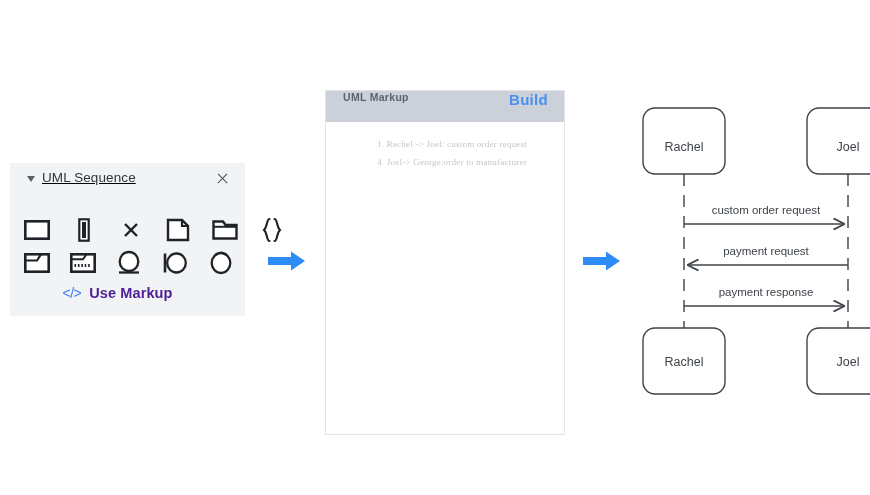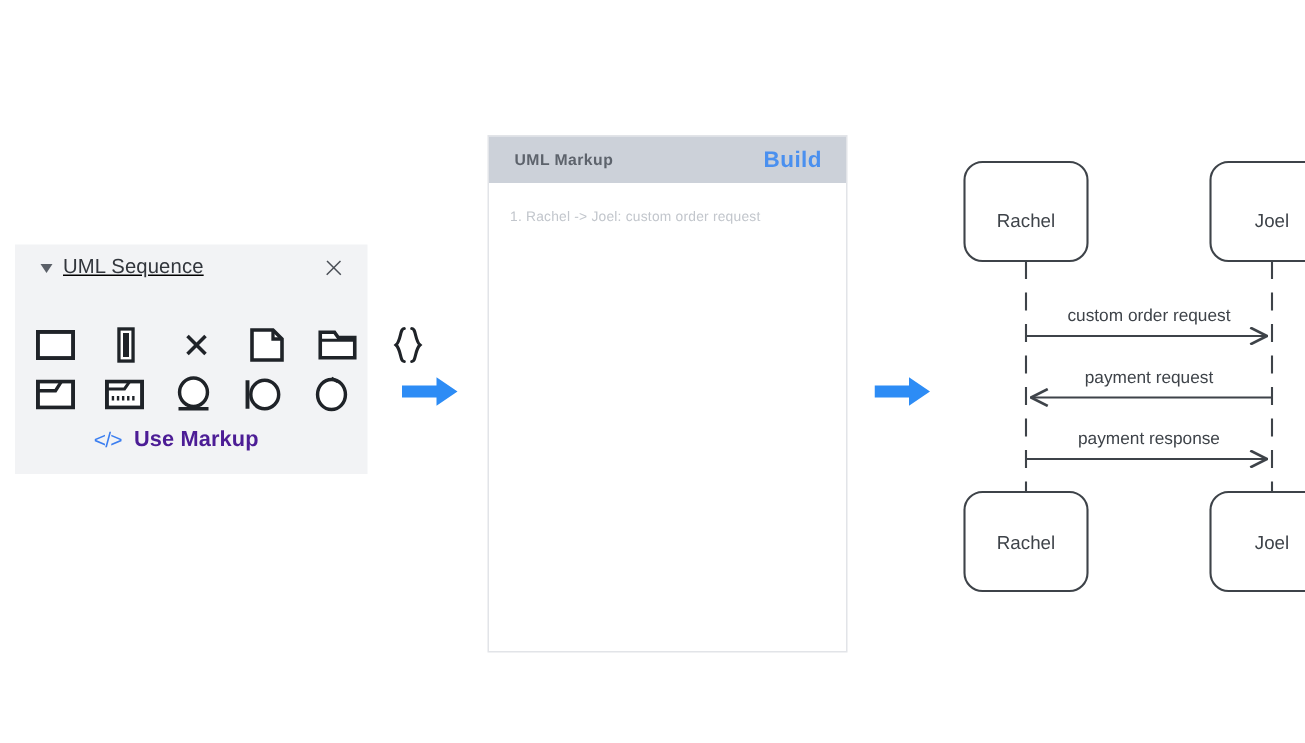--- a/index.html
+++ b/index.html
@@ -124,21 +124,21 @@
     height: 345px;
     background: #ffffff;
     border: 1px solid #e2e4e8;
     box-sizing: border-box;
   }
   #markup-header {
     position: relative;
     height: 31px;
     background: #ccd1d9;
     display: flex;
-    align-items: center;
+    align-items: flex-start;
     justify-content: space-between;
     padding: 0 16px 0 17px;
     box-sizing: border-box;
   }
   #markup-title {
     font-size: 10.5px;
     font-weight: bold;
     color: #5d636c;
     letter-spacing: .3px;
   }
@@ -146,26 +146,27 @@
     font-size: 15px;
     font-weight: bold;
     color: #4a90ef;
     letter-spacing: .3px;
     cursor: pointer;
   }
   #markup-body {
     padding: 14px 0 0 14px;
   }
   .markup-line {
-    font-family: Liberation Sans, sans-serif;
+    font-family: Liberation Serif, serif;
     font-size: 9.2px;
     color: #c2c6cc;
     line-height: 17.5px;
     white-space: pre;
     letter-spacing: .15px;
+    text-align: center;
   }
 
   
   #sequence-diagram {
     position: absolute;
     left: 630px;
     top: 96px;
     width: 240px;
     height: 310px;
   }
@@ -282,20 +283,21 @@
     </svg>
 </span>
 
 <div id="markup-panel">
   <div id="markup-header">
     <span id="markup-title">UML Markup</span>
     <span id="build-button">Build</span>
   </div>
   <div id="markup-body">
     <div class="markup-line">1. Rachel -&gt; Joel: custom order request</div>
+    <div class="markup-line">4. Joel-&gt; George:order to manufacturer</div>
   </div>
 </div>
 
 <div id="sequence-diagram">
   <svg width="240" height="310" viewBox="0 0 240 310">
     <defs>
       <marker id="arrowR" markerWidth="9" markerHeight="9" refX="8" refY="4.5" orient="auto">
         <path d="M0.5 0.5 L8.5 4.5 L0.5 8.5" fill="none" stroke="#3e4349" stroke-width="1.3"></path>
       </marker>
       <marker id="arrowL" markerWidth="9" markerHeight="9" refX="8" refY="4.5" orient="auto">

